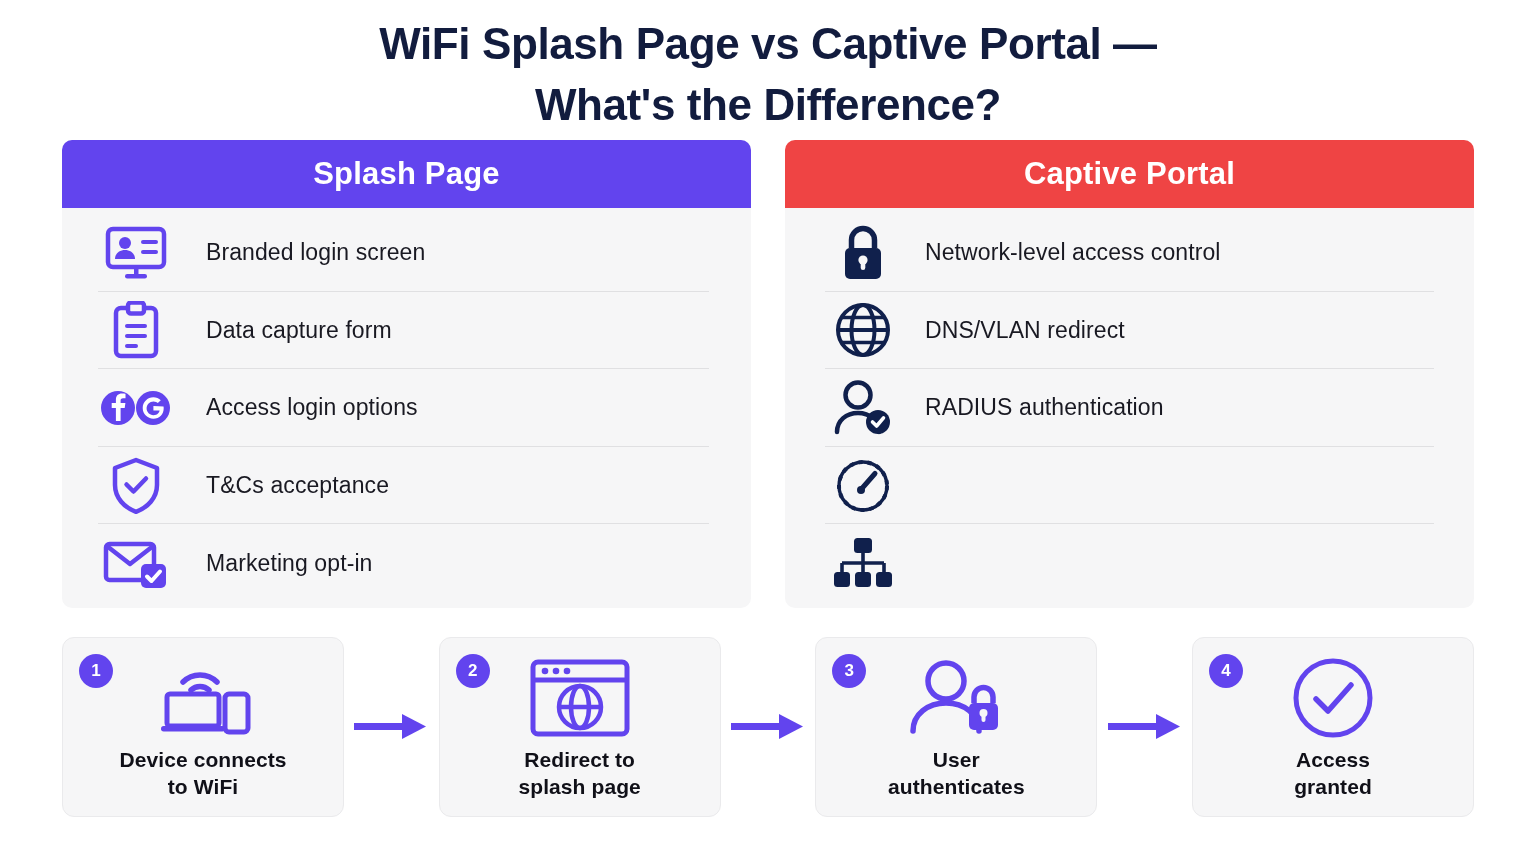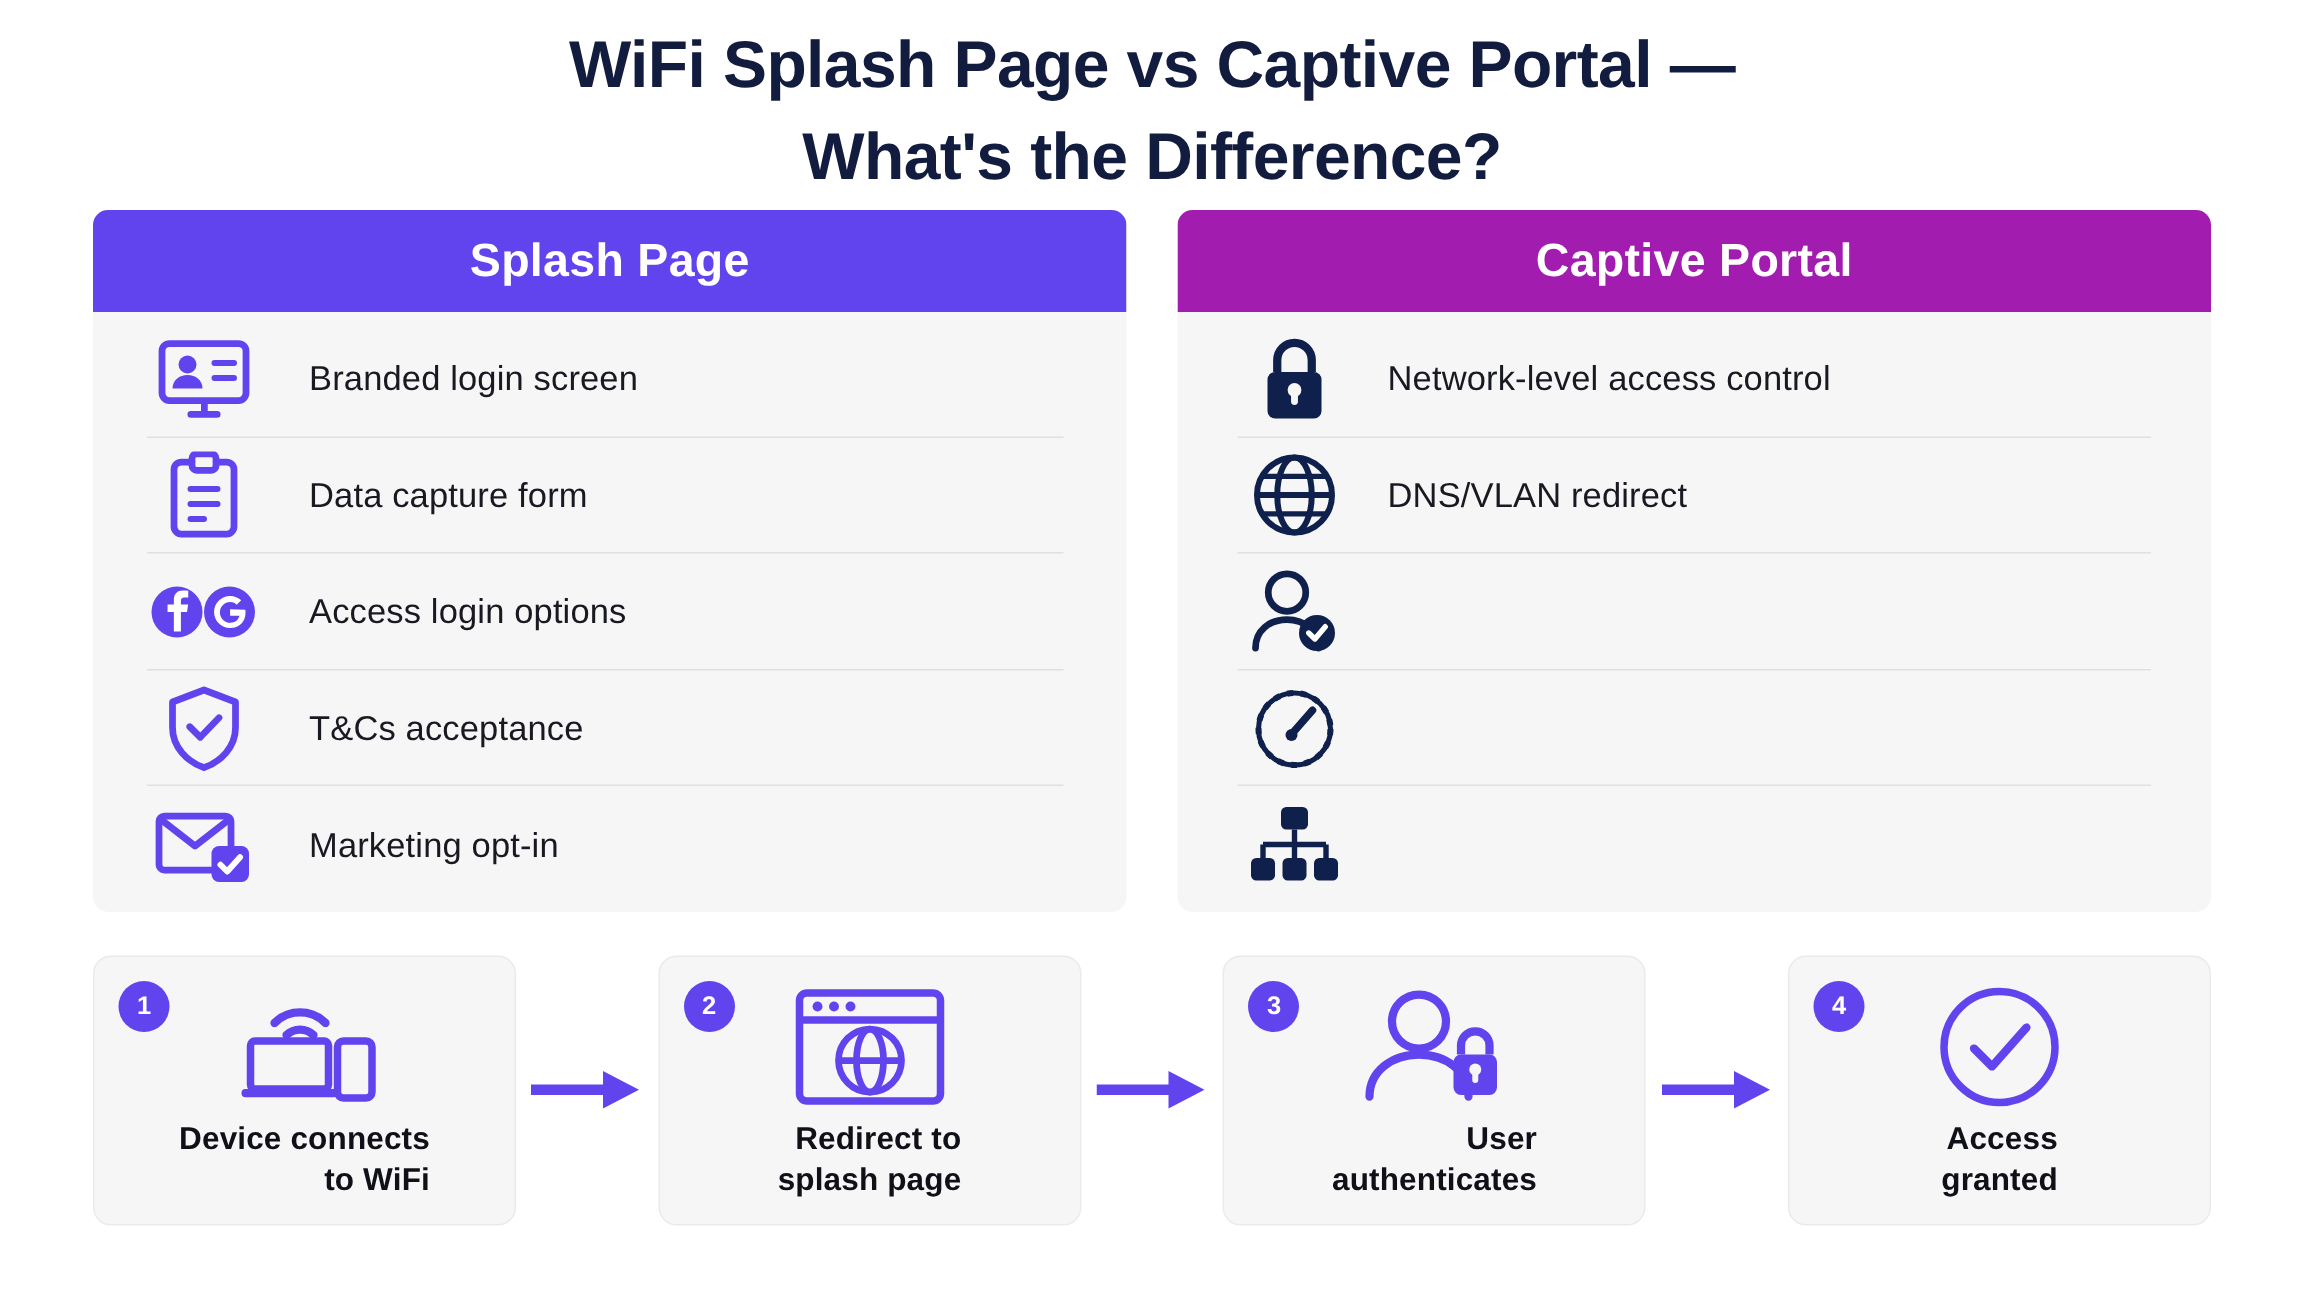--- a/index.html
+++ b/index.html
@@ -45,21 +45,21 @@
     height: 68px;
     display: flex;
     align-items: center;
     justify-content: center;
     font-size: 31px;
     font-weight: 700;
     color: #ffffff;
     letter-spacing: 0.2px;
   }
   .panel-splash .panel-head { background: #6244EE; }
-  .panel-portal .panel-head { background: #a21caf; }
+  .panel-portal .panel-head { background: #ef4444; }
 
   .panel-body {
     flex: 1;
     padding: 6px 0 6px 0;
     display: flex;
     flex-direction: column;
   }
   .row {
     flex: 1;
     display: flex;
@@ -129,21 +129,21 @@
     display: flex;
     align-items: center;
     justify-content: center;
     margin-top: 6px;
   }
   .step-label {
     margin-top: 10px;
     font-size: 21px;
     font-weight: 700;
     color: #101018;
-    text-align: right;
+    text-align: center;
     line-height: 1.28;
     letter-spacing: 0.1px;
     white-space: pre-line;
   }
   .arrow {
     flex: 1;
     display: flex;
     align-items: center;
     justify-content: center;
   }
@@ -259,20 +259,21 @@
 
         <div class="row">
           <span class="row-icon">
             <svg width="58" height="56" viewBox="0 0 58 56" fill="none">
               <circle cx="24" cy="15" r="12.5" stroke="#10204C" stroke-width="4.5"></circle>
               <path d="M3 52c0-11.6 9.4-19 21-19s21 7.4 21 19" stroke="#10204C" stroke-width="4.5" stroke-linecap="round"></path>
               <circle cx="44" cy="42" r="12" fill="#10204C"></circle>
               <path d="M38.5 42 42.6 46 49.5 37.8" stroke="#fff" stroke-width="3.6" stroke-linecap="round" stroke-linejoin="round"></path>
             </svg>
           </span>
+          <span class="row-label">RADIUS authentication</span>
         </div>
 
         <div class="row">
           <span class="row-icon">
             <svg width="58" height="56" viewBox="0 0 58 56" fill="none">
               <circle cx="29" cy="28" r="24" stroke="#10204C" stroke-width="4" stroke-dasharray="4 5"></circle>
               <circle cx="29" cy="28" r="24" stroke="#10204C" stroke-width="3.4"></circle>
               <line x1="27" y1="31.5" x2="41" y2="15.5" stroke="#10204C" stroke-width="5" stroke-linecap="round"></line>
               <circle cx="27" cy="32" r="4" fill="#10204C"></circle>
             </svg>

